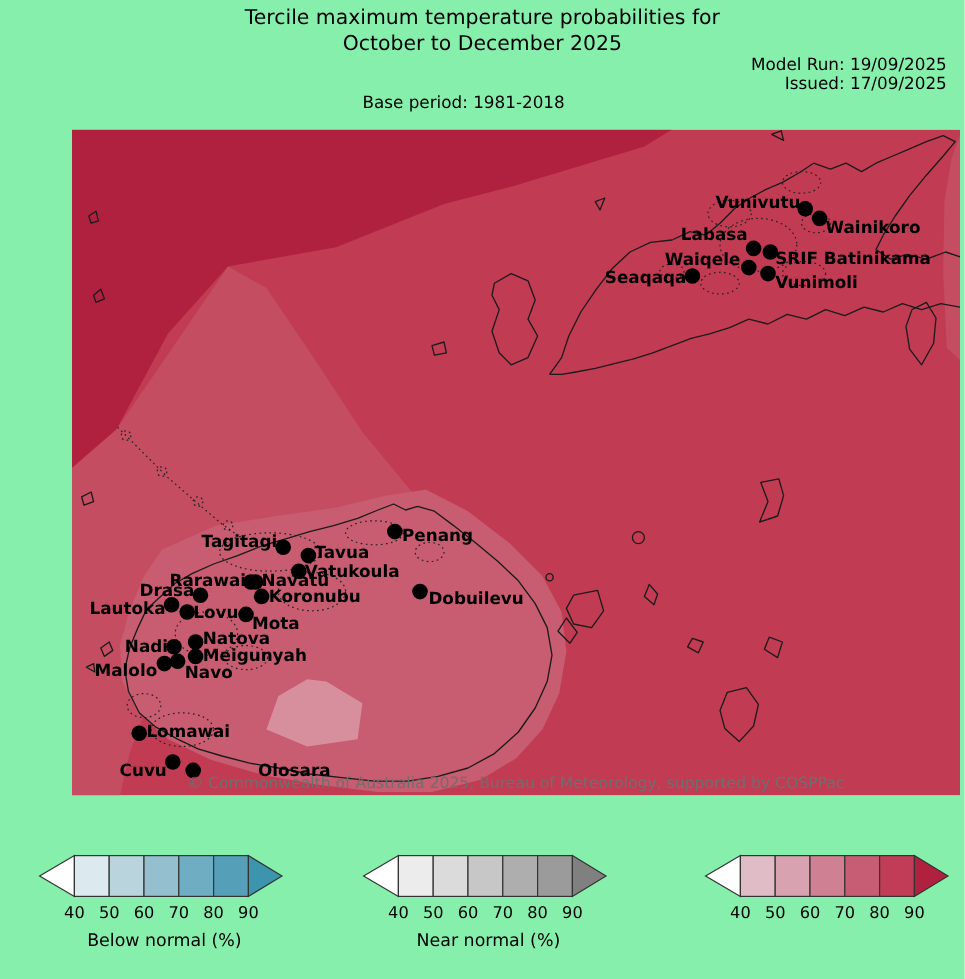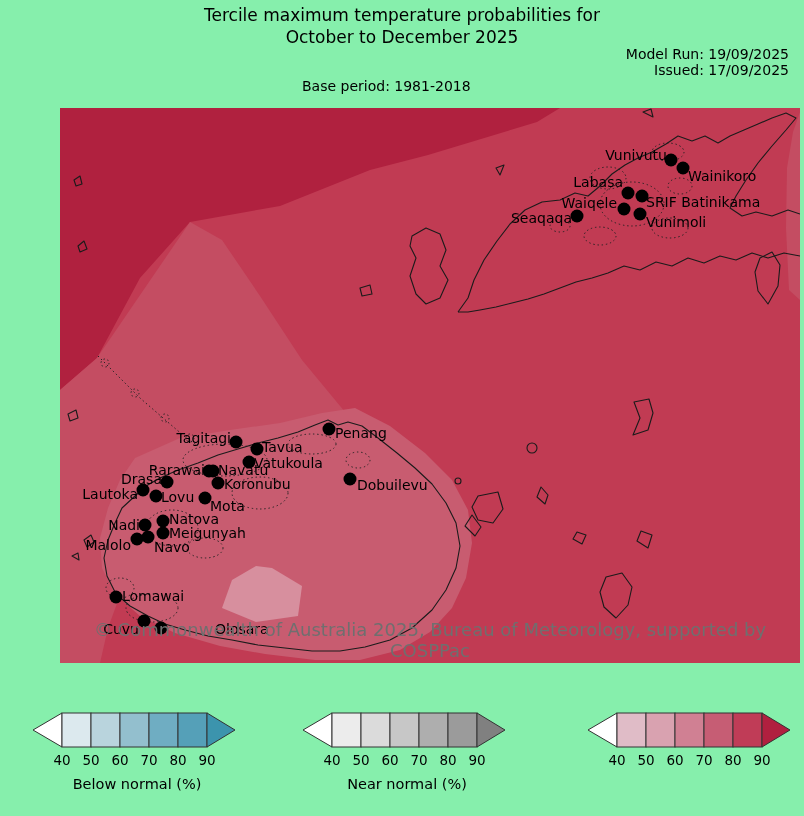--- a/index.html
+++ b/index.html
@@ -6,28 +6,28 @@
   .page {
     position:relative; width:804px; height:816px; overflow:hidden;
     background:#86efac; font-family:"DejaVu Sans", sans-serif; color:#000;
   }
   .title { position:absolute; top:4px; left:0; width:804px; text-align:center;
            font-size:17px; line-height:22px; }
   .meta { position:absolute; font-size:14px; white-space:nowrap; }
   .meta.right { text-align:right; }
   .map-wrap { position:absolute; left:60px; top:108px; width:740px; height:555px; overflow:hidden; }
   .map-wrap svg.basemap { position:absolute; left:0; top:0; }
-  .stations { position:absolute; left:0; top:0; width:632px; height:555px; }
+  .stations { position:absolute; left:0; top:14px; width:632px; height:555px;font-weight:bold; }
   .dot { position:absolute; width:13px; height:13px; background:#000; border-radius:50%;
          transform:translate(-50%,-50%); }
   .station-label { position:absolute; font-size:14px; white-space:nowrap; color:#000;
                    transform:translate(0,-50%); }
   .station-label.right { transform:translate(-100%,-50%); }
   .copyright { position:absolute; left:0; right:0; bottom:2px; text-align:center;
-               font-size:18px; color:#6f6f6f; }
+               font-size:13px; color:#6f6f6f; }
   .legend { position:absolute; top:710px; width:212px; }
   .legend .caption { text-align:center; font-size:14.5px; margin-top:2px; color:#000; }
 </style>
 </head>
 <body>
 
 <div class="page">
 
   <div class="title">
     <div>Tercile maximum temperature probabilities for</div>

